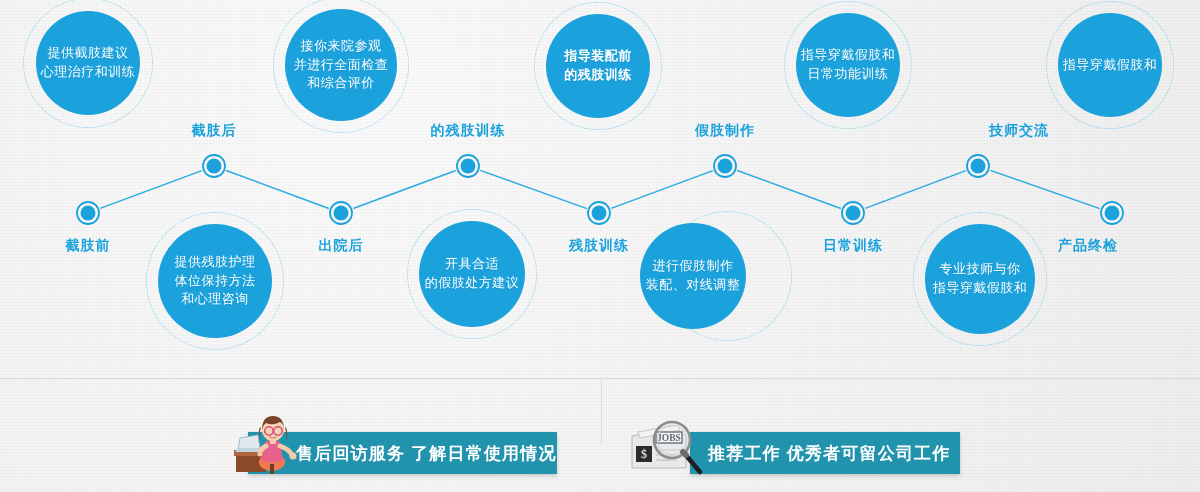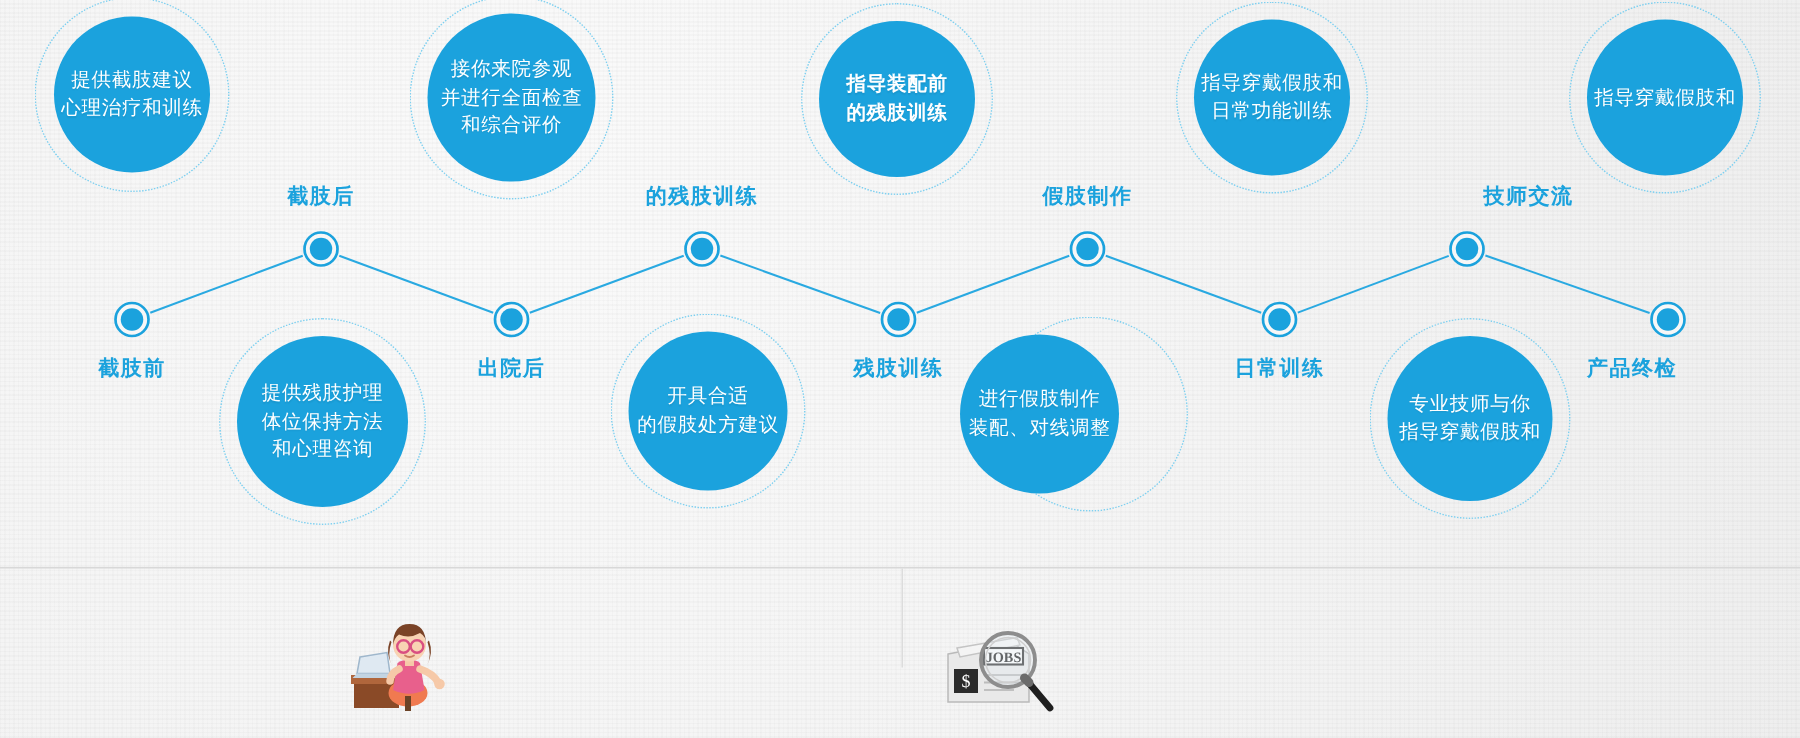--- a/index.html
+++ b/index.html
@@ -221,20 +221,23 @@
       <div class="node-label" style="left: 599px; top: 237px; color: rgb(27, 162, 221);">残肢训练</div>
       <div class="node-label" style="left: 725px; top: 122px; color: rgb(27, 162, 221);">假肢制作</div>
       <div class="node-label" style="left: 853px; top: 237px; color: rgb(27, 162, 221);">日常训练</div>
       <div class="node-label" style="left: 1019px; top: 122px; color: rgb(27, 162, 221);">技师交流</div>
       <div class="node-label" style="left: 1088px; top: 237px; color: rgb(27, 162, 221);">产品终检</div>
     </div>
 
   <div class="hline"></div>
   <div class="vline"></div>
 
+  <div id="banner-1" class="banner">
+    <span class="banner-text">售后回访服务  了解日常使用情况</span>
+  </div>
   <div id="icon-woman" class="banner-icon">
     <svg width="70" height="62" viewBox="0 0 70 62">
 
       <rect x="2" y="36" width="34" height="6" fill="#b0663c"></rect>
       <rect x="4" y="42" width="30" height="16" fill="#8a4a27"></rect>
 
       <polygon points="8,24 26,21 28,35 6,35" fill="#dfe9f2" stroke="#9fb7cc" stroke-width="1"></polygon>
       <polygon points="6,35 28,35 32,38 3,38" fill="#c3d4e2"></polygon>
 
       <ellipse cx="40" cy="48" rx="13" ry="9" fill="#f07a50"></ellipse>
@@ -255,20 +258,23 @@
       <path d="M53 14 q3 9 0 15 q4 -8 1 -16 z" fill="#7a4327"></path>
 
       <circle cx="37" cy="17" r="4.2" fill="none" stroke="#d94f82" stroke-width="1.6"></circle>
       <circle cx="46" cy="17" r="4.2" fill="none" stroke="#d94f82" stroke-width="1.6"></circle>
       <line x1="41.2" y1="17" x2="41.8" y2="17" stroke="#d94f82" stroke-width="1.6"></line>
 
       <path d="M38 23 q3 2 6 0" stroke="#c97f62" stroke-width="1.2" fill="none" stroke-linecap="round"></path>
     </svg>
   </div>
 
+  <div id="banner-2" class="banner">
+    <span class="banner-text">推荐工作 优秀者可留公司工作</span>
+  </div>
   <div id="icon-jobs" class="banner-icon">
     <svg width="88" height="60" viewBox="0 0 88 60">
 
       <polygon points="4,18 46,10 58,18 58,50 4,50" fill="#e9e9e9" stroke="#b9b9b9" stroke-width="1"></polygon>
       <polygon points="10,14 50,7 52,12 12,20" fill="#f4f4f4" stroke="#c4c4c4" stroke-width="1"></polygon>
       <rect x="8" y="28" width="16" height="16" fill="#2b2b2b"></rect>
       <text x="16" y="40" font-family="'Liberation Serif', serif" font-size="12" fill="#ffffff" text-anchor="middle">$</text>
       <rect x="28" y="14" width="26" height="11" fill="#fbfbfb" stroke="#3a3a3a" stroke-width="1.4"></rect>
       <text id="jobs-text" x="41" y="23" font-family="'Liberation Serif', serif" font-size="9.5" font-weight="bold" fill="#2b2b2b" text-anchor="middle">JOBS</text>
       <line x1="28" y1="32" x2="54" y2="32" stroke="#bcbcbc" stroke-width="1.2"></line>

